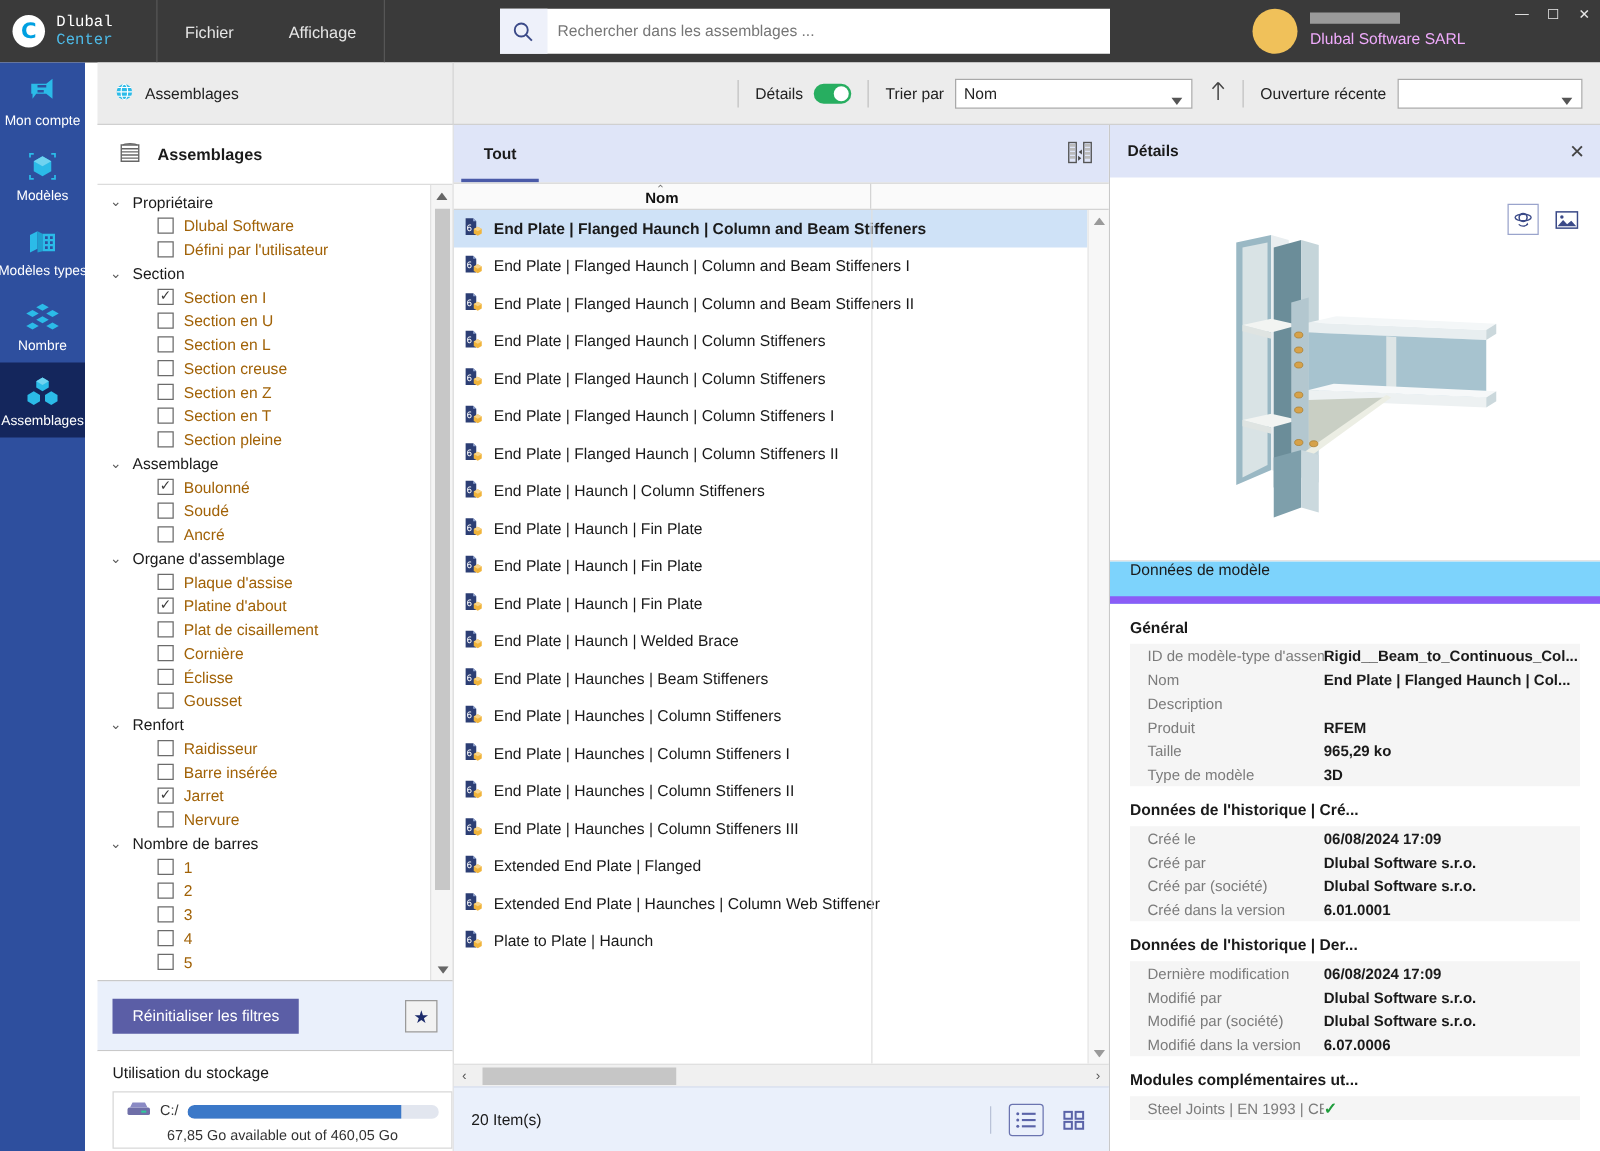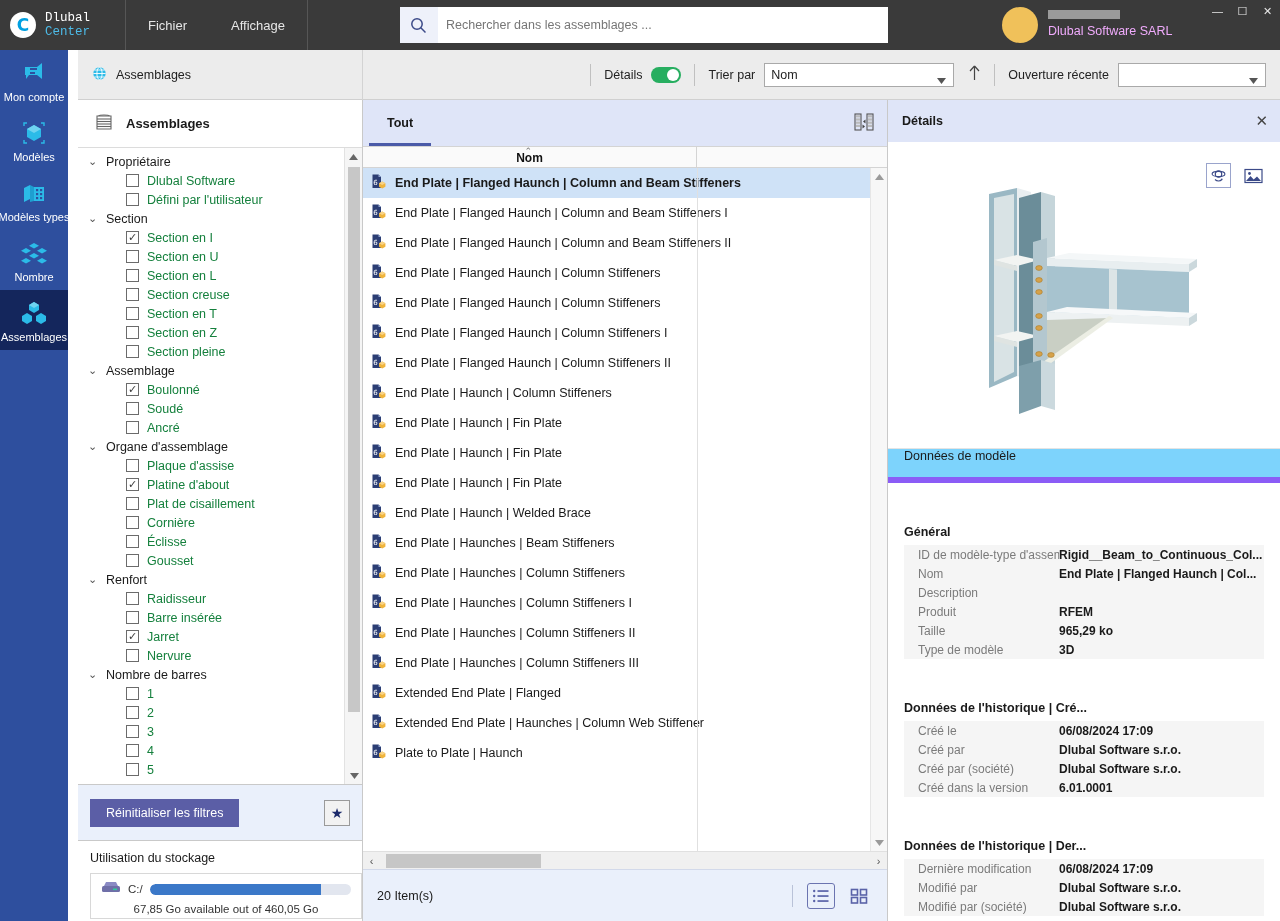--- a/index.html
+++ b/index.html
@@ -136,21 +136,21 @@
   .chev { color: #555; font-size: 11px; width: 10px; display:inline-block; }
   .fgroup-title { font-size: 12.5px; color: #1a1a1a; }
   .fopt { display: flex; align-items: center; gap: 8px; height: 19px; padding-left: 42px; }
   .cb {
     width: 13px; height: 13px; border: 1px solid #6b6b6b; background: #fff;
     display: flex; align-items: center; justify-content: center; flex: 0 0 auto;
   }
   .cb.checked::after {
     content: "✓"; font-size: 11px; color: #3a3a3a; line-height: 1;
   }
-  .fopt-label { font-size: 12.5px; color: #15803d; }
+  .fopt-label { font-size: 12.5px; color: #a16207; }
 
   .fp-scrollbar {
     position: absolute; right: 0; top: 0; width: 18px; bottom: 0; background: #f5f5f5;
     border-left: 1px solid #e2e2e2;
   }
   .sb-arrow {
     height: 17px; display: flex; align-items: center; justify-content: center;
     color: #555; font-size: 10px;
   }
   .sb-thumb {
@@ -269,21 +269,21 @@
   .pv-btn.flat { border: none; }
 
   .det-sectionbar {
     height: 34px; display: flex; align-items: flex-start; padding-left: 16px;
     border-bottom: 6px solid #8b5cf6; background: #7dd3fc;
   }
   .det-sectionbar-title { font-size: 12.5px; color: #1a1a1a; }
 
   .det-scroll { flex: 1; overflow: hidden; padding: 0 0 0 0; }
   .det-group-title {
-    font-size: 12.5px; font-weight: bold; color: #1a1a1a; padding: 12px 0 6px 16px; margin-top: 30px;
+    font-size: 12.5px; font-weight: bold; color: #1a1a1a; padding: 12px 0 6px 16px;
   }
   .kv-table { margin: 0 16px 0 16px; background: #f5f5f5; }
   .kv-row { display: flex; height: 19px; align-items: center; }
   .kv-key { width: 155px; font-size: 12px; color: #7b7b7b; padding-left: 14px; white-space: nowrap; overflow: hidden; }
   .kv-val { font-size: 12px; color: #1a1a1a; font-weight: bold; white-space: nowrap; }
   .kv-check { color: #1f9d3c; font-size: 13px; font-weight: bold; }
 </style>
 </head>
 <body>
 
@@ -499,25 +499,25 @@
           <div class="fopt">
             <span class="cb"></span>
             <span class="fopt-label">Section en L</span>
           </div>
           <div class="fopt">
             <span class="cb"></span>
             <span class="fopt-label">Section creuse</span>
           </div>
           <div class="fopt">
             <span class="cb"></span>
+            <span class="fopt-label">Section en Z</span>
+          </div>
+          <div class="fopt">
+            <span class="cb"></span>
             <span class="fopt-label">Section en T</span>
-          </div>
-          <div class="fopt">
-            <span class="cb"></span>
-            <span class="fopt-label">Section en Z</span>
           </div>
           <div class="fopt">
             <span class="cb"></span>
             <span class="fopt-label">Section pleine</span>
           </div>
           <div class="fgroup-head">
             <span class="chev">⌄</span>
             <span class="fgroup-title">Assemblage</span>
           </div>
           <div class="fopt">
@@ -1067,20 +1067,24 @@
             <div class="kv-val">06/08/2024 17:09</div>
           </div>
           <div class="kv-row">
             <div class="kv-key">Modifié par</div>
             <div class="kv-val">Dlubal Software s.r.o.</div>
           </div>
           <div class="kv-row">
             <div class="kv-key">Modifié par (société)</div>
             <div class="kv-val">Dlubal Software s.r.o.</div>
           </div>
+          <div class="kv-row">
+            <div class="kv-key">Modifié dans la version</div>
+            <div class="kv-val">6.07.0006</div>
+          </div>
         </div>
         <div class="det-group-title">Modules complémentaires ut...</div>
         <div class="kv-table">
           <div class="kv-row">
             <div class="kv-key">Steel Joints | EN 1993 | CEN...</div>
             <div class="kv-val"><span class="kv-check">✓</span></div>
           </div>
         </div>
       </div>
   </div>

